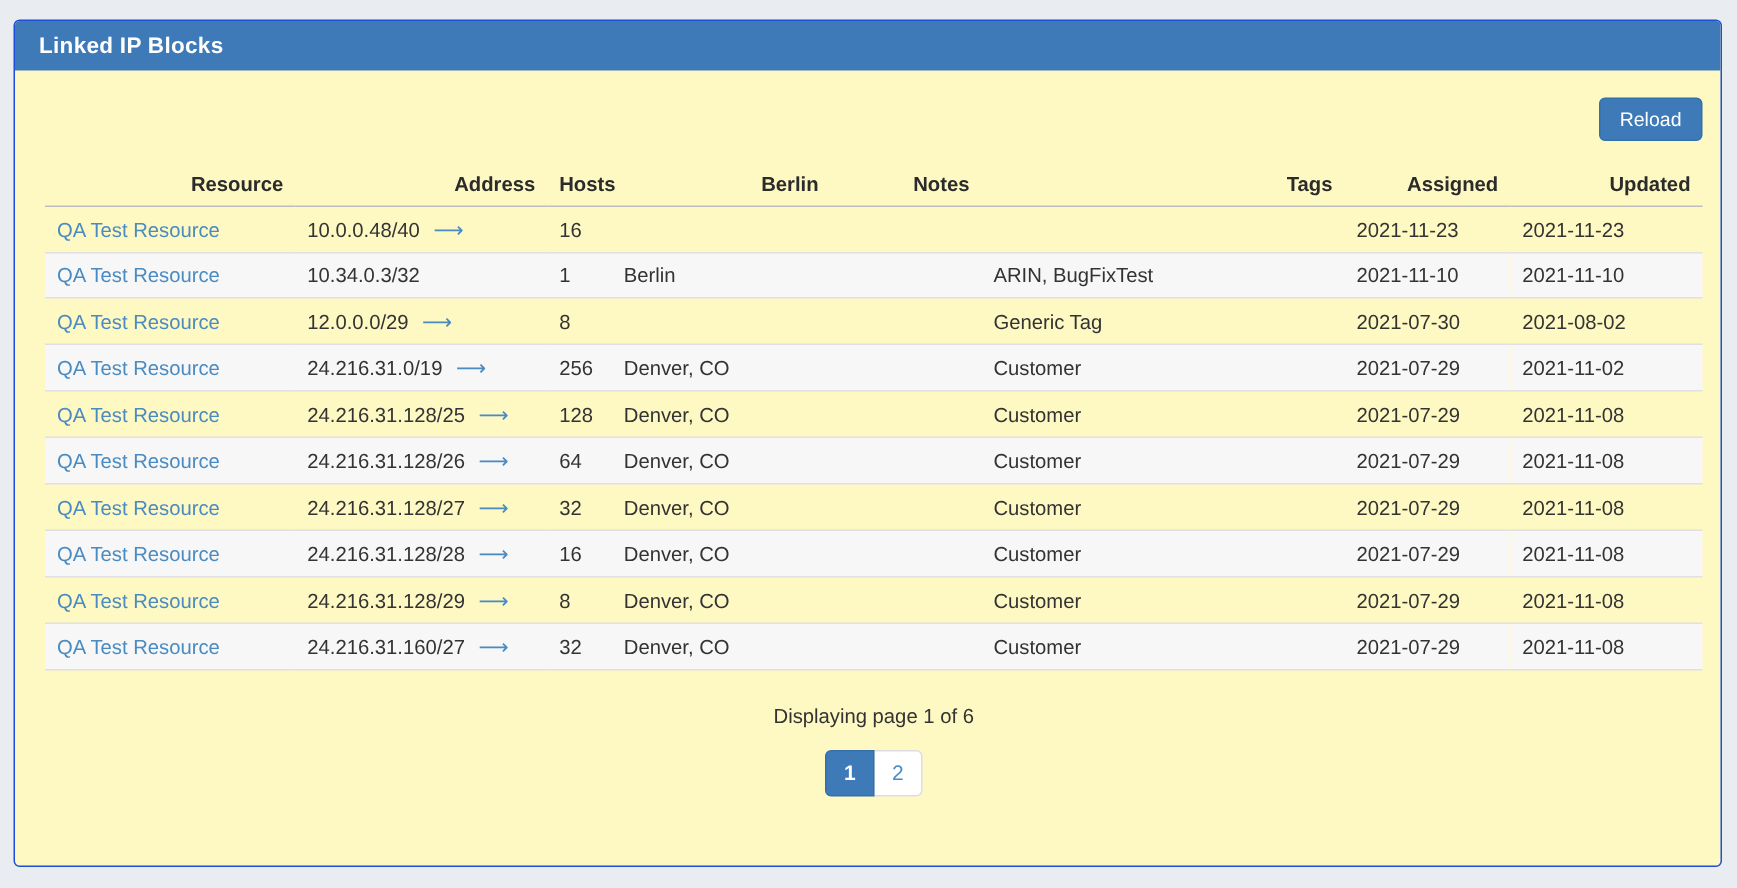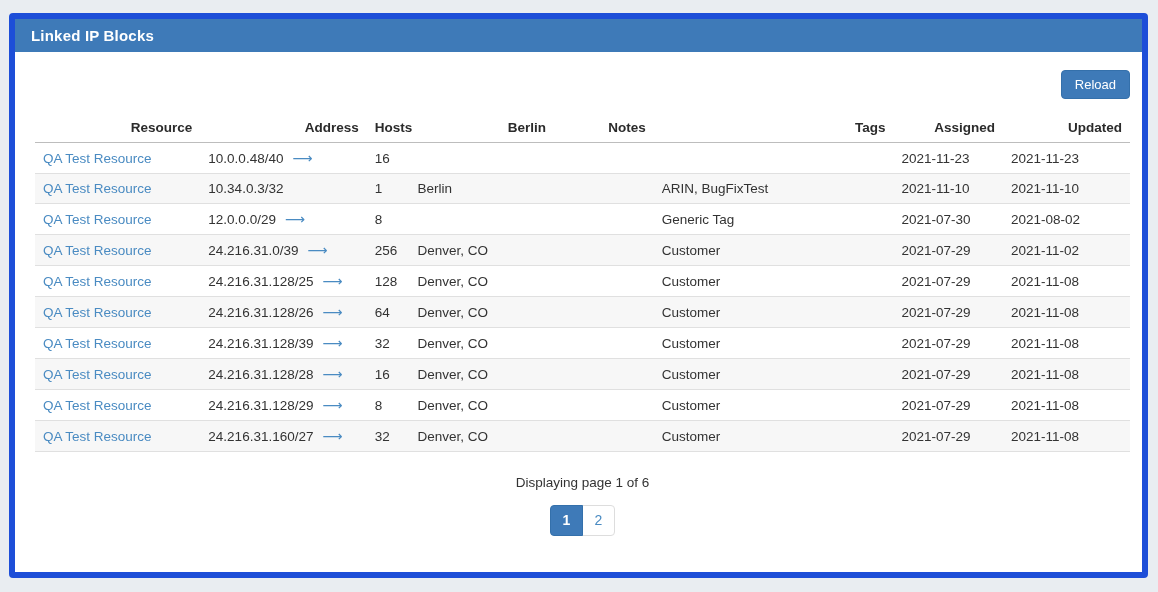--- a/index.html
+++ b/index.html
@@ -6,22 +6,22 @@
   html, body {
     width: 1158px; height: 592px;
     font-family: "Liberation Sans", sans-serif;
     background: #e9edf1;
     position: relative;
     overflow: hidden;
   }
   .panel {
     position: absolute;
     left: 9px; top: 13px; right: 10px; bottom: 14px;
-    background: #ffffff;
-    border: 6px solid #1d4ed8;
+    background: #fef9c3;
+    border: 1px solid #1d4ed8;
     border-radius: 4px;
     overflow: hidden;
   }
   .panel-heading {
     background: #3e7ab8;
     color: #ffffff;
     height: 33px;
     line-height: 33px;
     padding: 0 16px;
     font-size: 15px;
@@ -186,21 +186,21 @@
             <td><span>12.0.0.0/29</span><span class="arrow-icon">⟶</span></td>
             <td>8</td>
             <td></td>
             <td></td>
             <td>Generic Tag</td>
             <td>2021-07-30</td>
             <td>2021-08-02</td>
           </tr>
           <tr>
             <td><a class="res-link">QA Test Resource</a></td>
-            <td><span>24.216.31.0/39</span><span class="arrow-icon">⟶</span></td>
+            <td><span>24.216.31.0/19</span><span class="arrow-icon">⟶</span></td>
             <td>256</td>
             <td>Denver, CO</td>
             <td></td>
             <td>Customer</td>
             <td>2021-07-29</td>
             <td>2021-11-02</td>
           </tr>
           <tr>
             <td><a class="res-link">QA Test Resource</a></td>
             <td><span>24.216.31.128/25</span><span class="arrow-icon">⟶</span></td>
@@ -216,21 +216,21 @@
             <td><span>24.216.31.128/26</span><span class="arrow-icon">⟶</span></td>
             <td>64</td>
             <td>Denver, CO</td>
             <td></td>
             <td>Customer</td>
             <td>2021-07-29</td>
             <td>2021-11-08</td>
           </tr>
           <tr>
             <td><a class="res-link">QA Test Resource</a></td>
-            <td><span>24.216.31.128/39</span><span class="arrow-icon">⟶</span></td>
+            <td><span>24.216.31.128/27</span><span class="arrow-icon">⟶</span></td>
             <td>32</td>
             <td>Denver, CO</td>
             <td></td>
             <td>Customer</td>
             <td>2021-07-29</td>
             <td>2021-11-08</td>
           </tr>
           <tr>
             <td><a class="res-link">QA Test Resource</a></td>
             <td><span>24.216.31.128/28</span><span class="arrow-icon">⟶</span></td>

